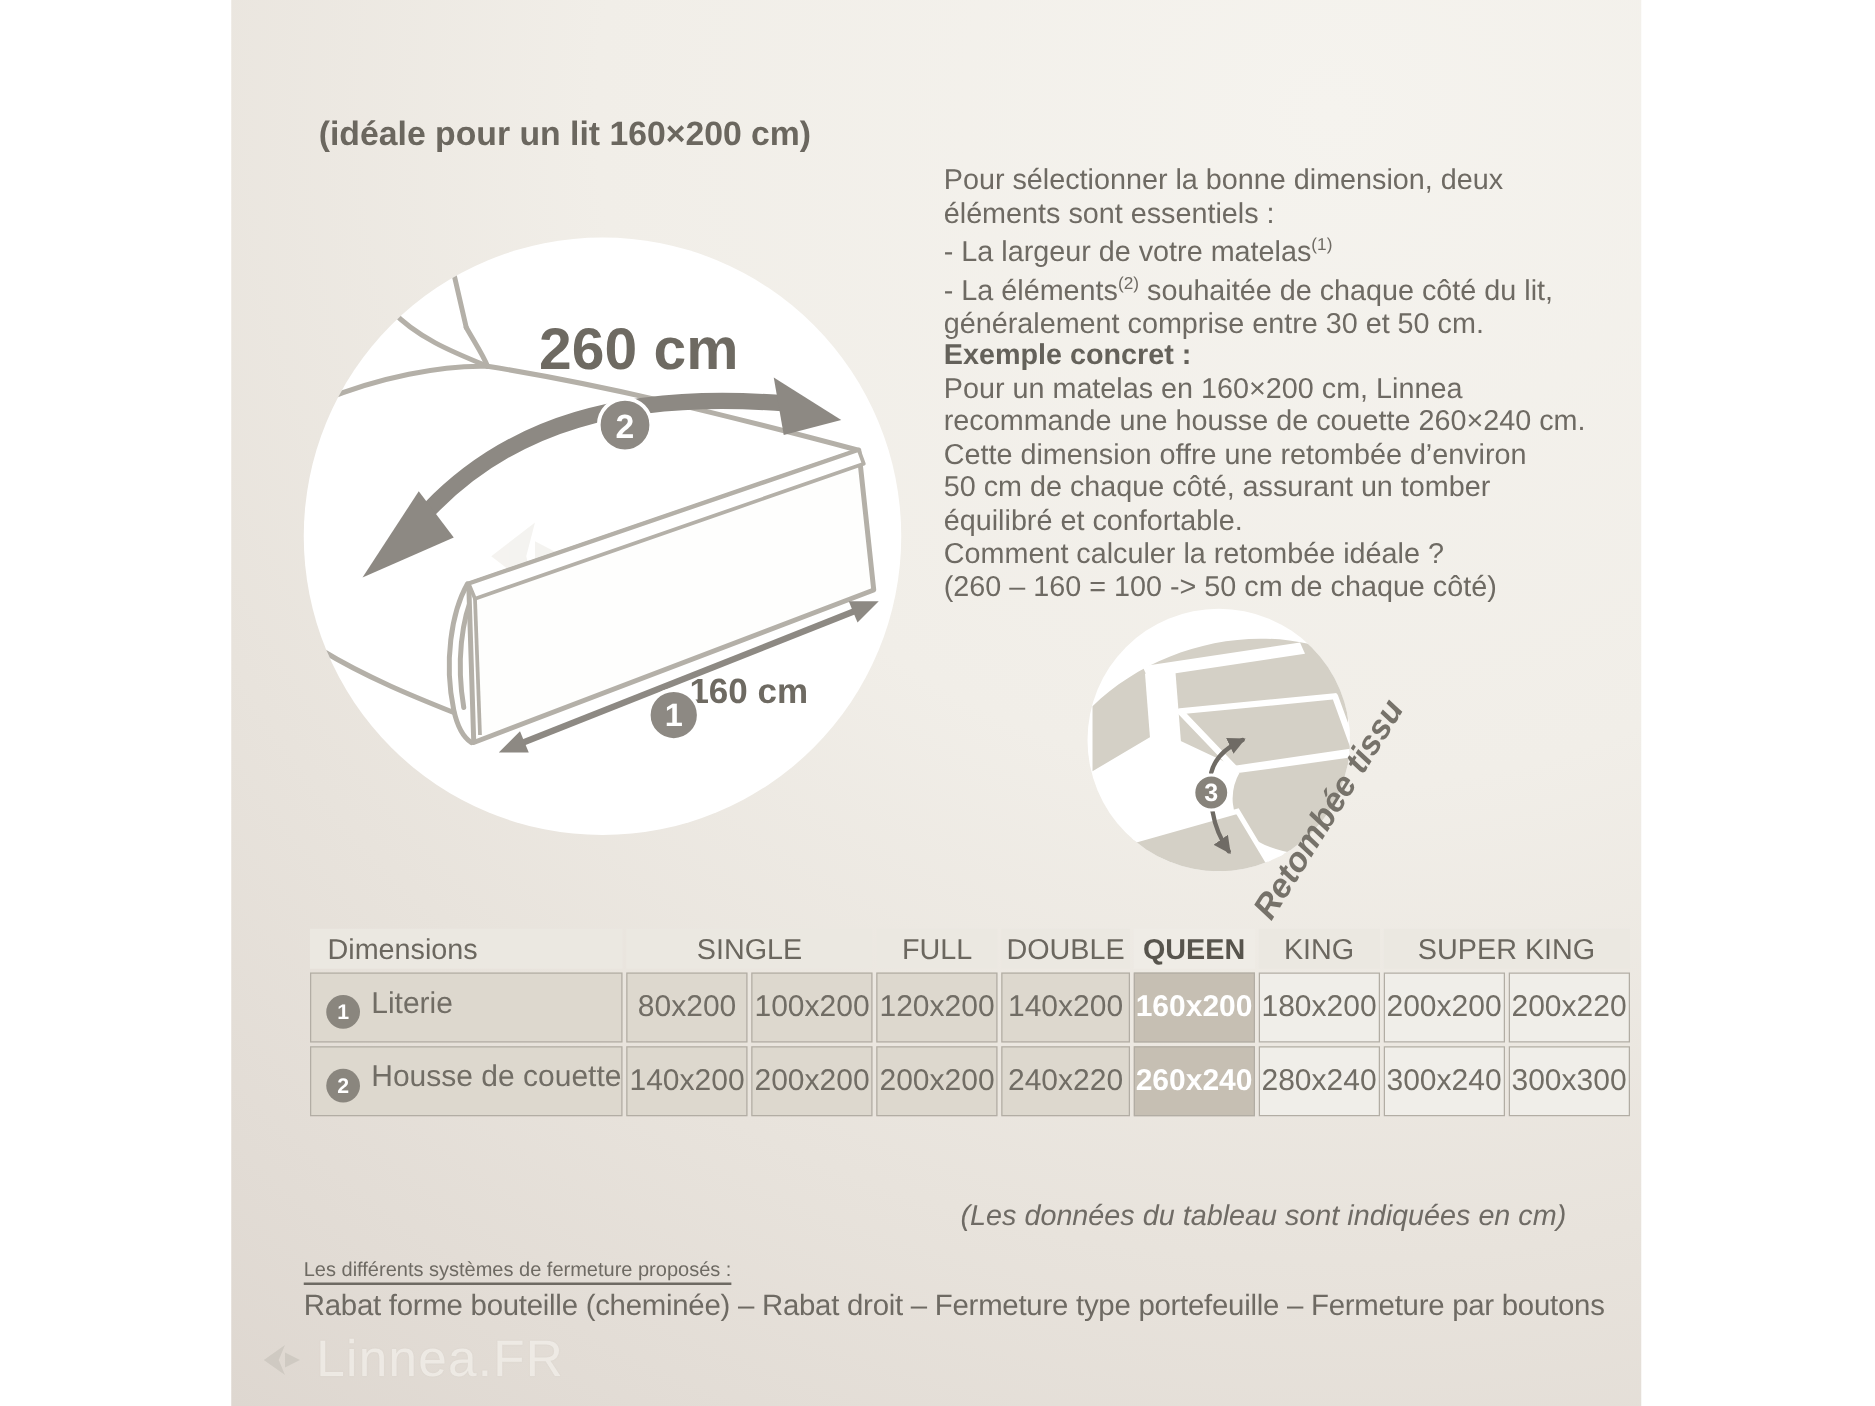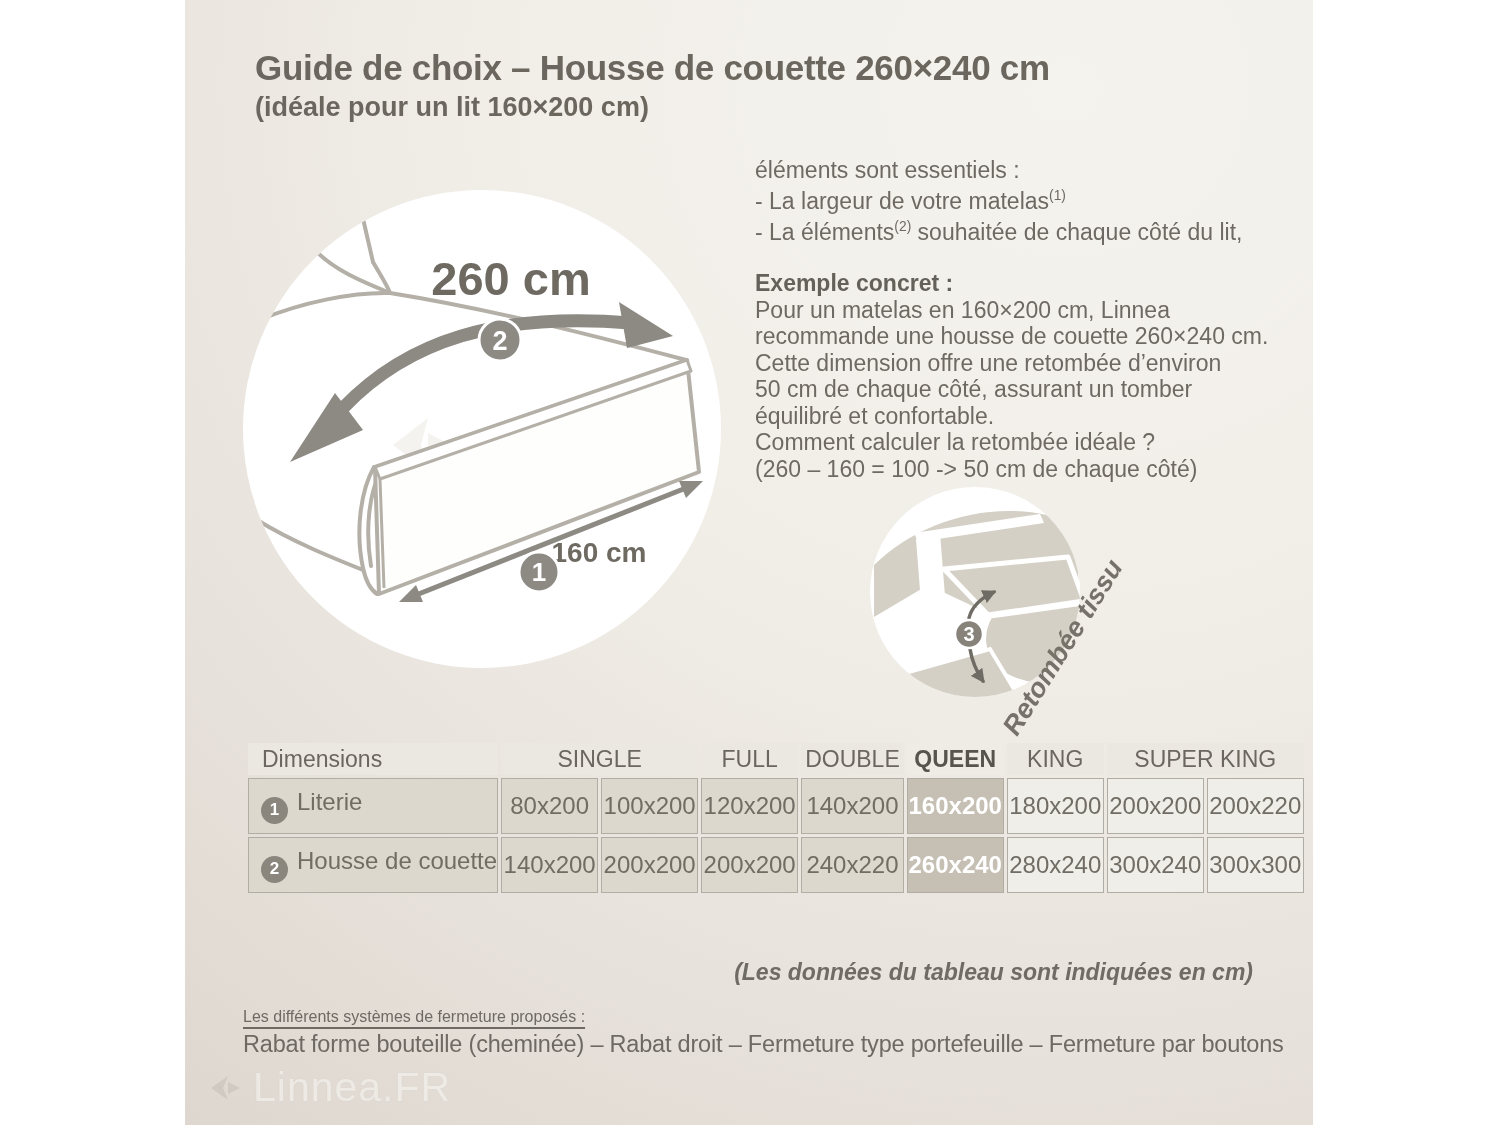--- a/index.html
+++ b/index.html
@@ -64,21 +64,21 @@
     background:#ddd8ce;text-align:left;padding-left:12px;white-space:nowrap;
   }
   .row-badge{
     display:inline-flex;align-items:center;justify-content:center;
     width:27px;height:27px;border-radius:50%;background:#8a867e;color:#fff;
     font-size:17px;font-weight:bold;margin-right:9px;vertical-align:-5px;
   }
   .col-label{width:202px;} .col-val{width:97px;}
   .table-note{
     position:absolute;left:60px;top:959px;width:1008px;text-align:right;
-    font-size:23px;font-style:italic;color:#6f6b65;font-weight:bold;
+    font-size:23px;font-style:italic;color:#6f6b65;
   }
   .closures-title{
     position:absolute;left:58px;top:1008px;font-size:16px;color:#6e6a63;
     text-decoration:underline;text-underline-offset:5px;text-decoration-thickness:2px;
     white-space:nowrap;
   }
   .closures-list{
     position:absolute;left:58px;top:1031px;font-size:23.5px;color:#6e6a63;
     letter-spacing:-0.2px;white-space:nowrap;
   }
@@ -87,21 +87,20 @@
   .watermark-text{
     font-size:41px;color:rgba(250,248,243,0.65);letter-spacing:1px;margin-left:8px;
     text-shadow:0 0 1px rgba(180,174,166,0.25);
   }
 </style>
 </head>
 <body>
 
 <div class="stage">
 
-  <div class="page-title">Guide de choix – Housse de couette 260×240 cm</div>
   <div class="page-subtitle">(idéale pour un lit 160×200 cm)</div>
 
   <div class="big-circle">
     <svg width="478" height="478" viewBox="0 0 478 478">
       <defs>
         <clipPath id="bigclip">
             <circle cx="239" cy="239" r="239"></circle>
           </clipPath>
       </defs>
       <g clip-path="url(#bigclip)">
@@ -145,24 +144,25 @@
         <circle cx="257" cy="150" r="21" fill="#8d8983" stroke="#ffffff" stroke-width="3"></circle>
         <text x="257" y="160" text-anchor="middle" font-size="27" font-weight="bold" fill="#ffffff">2</text>
         <text x="356" y="372" text-anchor="middle" font-size="28" font-weight="bold" fill="#6e6a62">160 cm</text>
         <circle cx="296" cy="382" r="20" fill="#8d8983" stroke="#ffffff" stroke-width="3"></circle>
         <text x="296" y="391" text-anchor="middle" font-size="26" font-weight="bold" fill="#ffffff">1</text>
       </g>
     </svg>
   </div>
 
   <div class="intro">
-    <br>
+    <span>Pour sélectionner la bonne dimension, deux</span><br>
     <span>éléments sont essentiels :</span><br>
     <span>- La largeur de votre matelas</span><sup>(1)</sup><br>
     <span>- La éléments</span><sup>(2)</sup><span> souhaitée de chaque côté du lit,</span><br>
+    <span>généralement comprise entre 30 et 50 cm.</span>
   </div>
 
   <div class="example">
     <div class="example-heading">Exemple concret :</div>
     <div class="example-body">Pour un matelas en 160×200 cm, Linnea
 recommande une housse de couette 260×240 cm.
 Cette dimension offre une retombée d’environ
 50 cm de chaque côté, assurant un tomber
 équilibré et confortable.
 Comment calculer la retombée idéale ?

